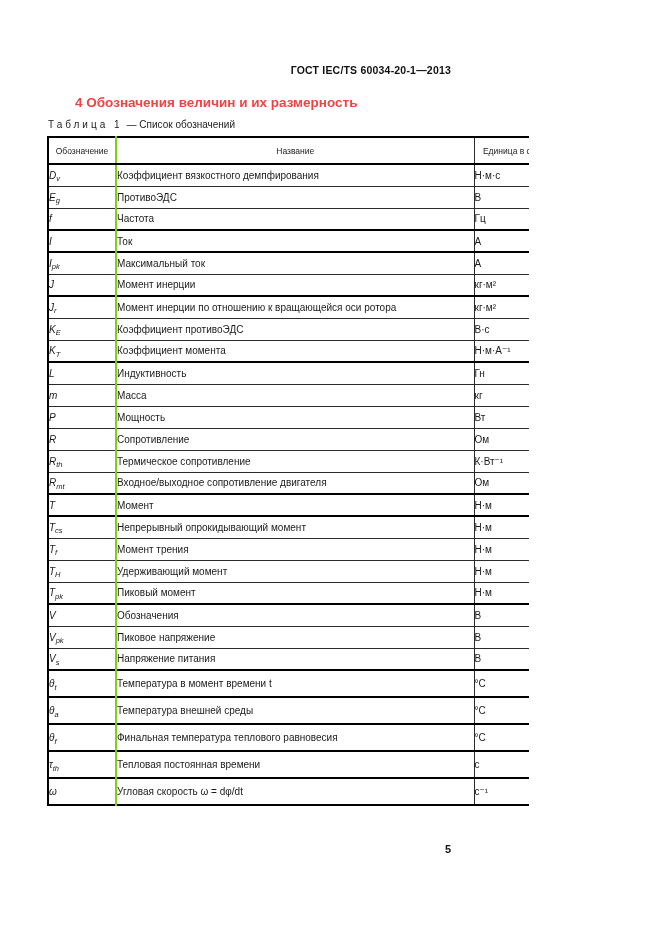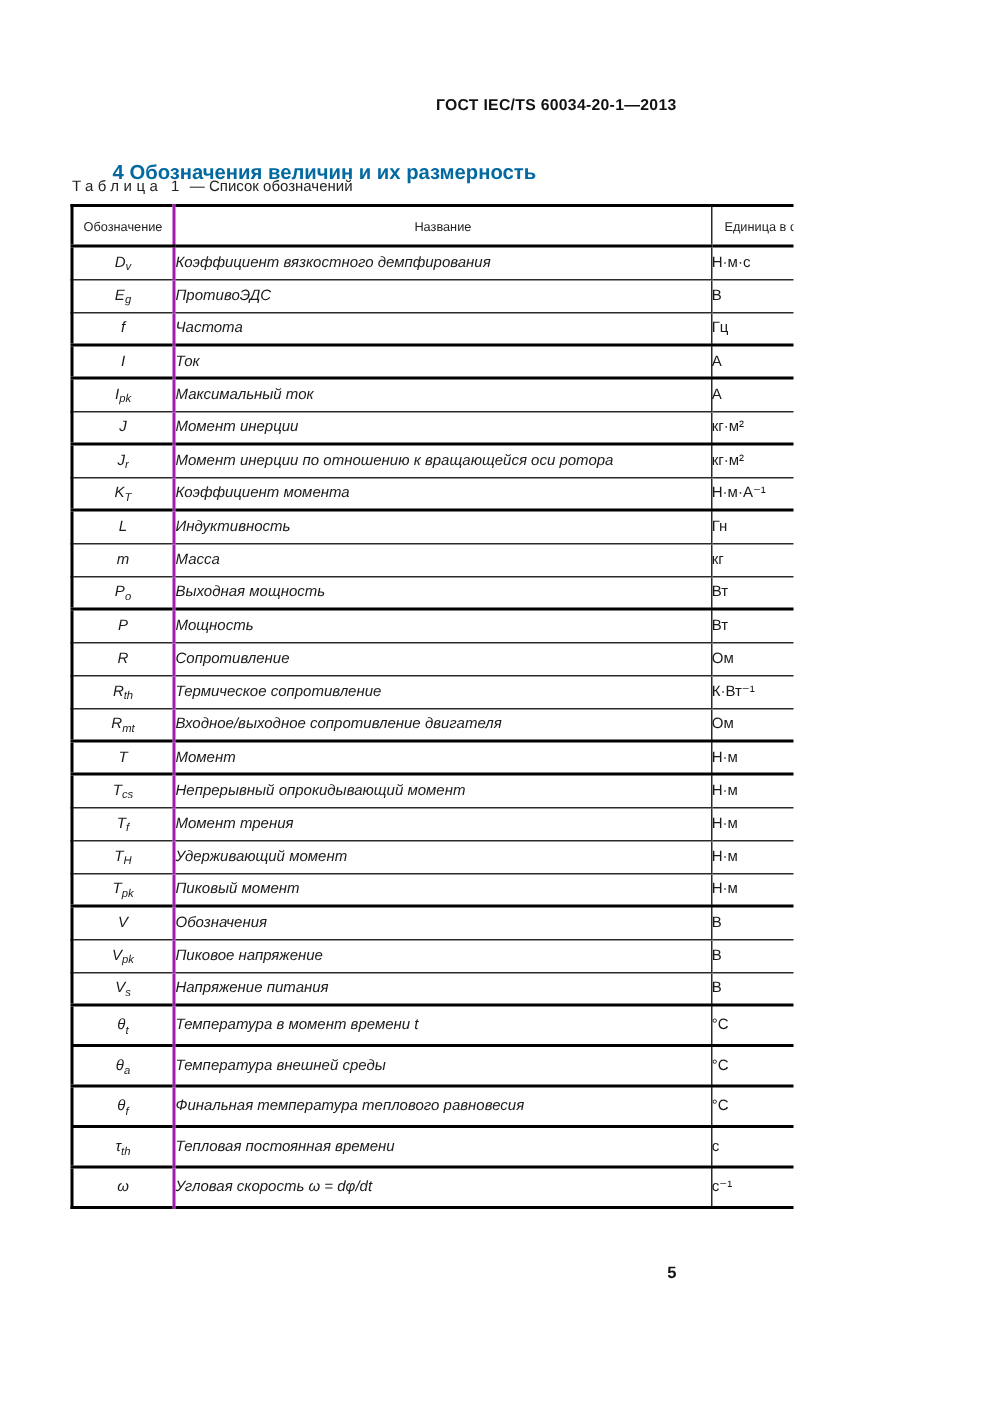--- a/index.html
+++ b/index.html
@@ -20,25 +20,25 @@
     position: absolute;
     top: 64px;
     right: 78px;
     font-size: 10.5px;
     font-weight: bold;
     letter-spacing: 0.2px;
     color: #111;
   }
   .section-title {
     position: absolute;
-    top: 107px;
+    top: 95px;
     left: 75px;
     font-size: 13.5px;
     font-weight: bold;
-    color: #0369a1;
+    color: #ef4444;
   }
   .table-caption {
     position: absolute;
     top: 119px;
     left: 48px;
     font-size: 10px;
     color: #222;
   }
   .table-caption .spaced {
     letter-spacing: 3px;
@@ -74,39 +74,38 @@
   table.symbols tr {
     border-bottom: 1px solid #2a2a2a;
   }
   table.symbols tr.thick {
     border-bottom: 2px solid #000;
   }
   table.symbols tr:last-child {
     border-bottom: none;
   }
   td.sym, th.sym {
-    border-right: 2px solid #a21caf;
+    border-right: 2px solid #84cc16;
   }
   td.name, th.name {
     border-right: 1px solid #2a2a2a;
   }
   td.sym {
-    text-align: center;
+    text-align: left;
     font-style: italic;
     font-size: 10.5px;
   }
   td.sym .sub {
     font-size: 7.5px;
     position: relative;
     top: 2.5px;
     letter-spacing: 0;
   }
   td.name {
     padding-left: 17px;
-    font-style: italic;
   }
   td.unit {
     padding-left: 18px;
   }
   tr.row { height: 22px; }
   tr.row.tall { height: 27px; }
   .page-number {
     position: absolute;
     top: 843px;
     right: 78px;
@@ -170,39 +169,39 @@
         <tr class="row thick">
           <td class="sym"><span>J</span></td>
           <td class="name">Момент инерции</td>
           <td class="unit">кг·м²</td>
         </tr>
         <tr class="row">
           <td class="sym"><span>J</span><span class="sub">r</span></td>
           <td class="name">Момент инерции по отношению к вращающейся оси ротора</td>
           <td class="unit">кг·м²</td>
         </tr>
+        <tr class="row">
+          <td class="sym"><span>K</span><span class="sub">E</span></td>
+          <td class="name">Коэффициент противоЭДС</td>
+          <td class="unit">В·с</td>
+        </tr>
         <tr class="row thick">
           <td class="sym"><span>K</span><span class="sub">T</span></td>
           <td class="name">Коэффициент момента</td>
           <td class="unit">Н·м·А⁻¹</td>
         </tr>
         <tr class="row">
           <td class="sym"><span>L</span></td>
           <td class="name">Индуктивность</td>
           <td class="unit">Гн</td>
         </tr>
         <tr class="row">
           <td class="sym"><span>m</span></td>
           <td class="name">Масса</td>
           <td class="unit">кг</td>
-        </tr>
-        <tr class="row thick">
-          <td class="sym"><span>P</span><span class="sub">o</span></td>
-          <td class="name">Выходная мощность</td>
-          <td class="unit">Вт</td>
         </tr>
         <tr class="row">
           <td class="sym"><span>P</span></td>
           <td class="name">Мощность</td>
           <td class="unit">Вт</td>
         </tr>
         <tr class="row">
           <td class="sym"><span>R</span></td>
           <td class="name">Сопротивление</td>
           <td class="unit">Ом</td>

